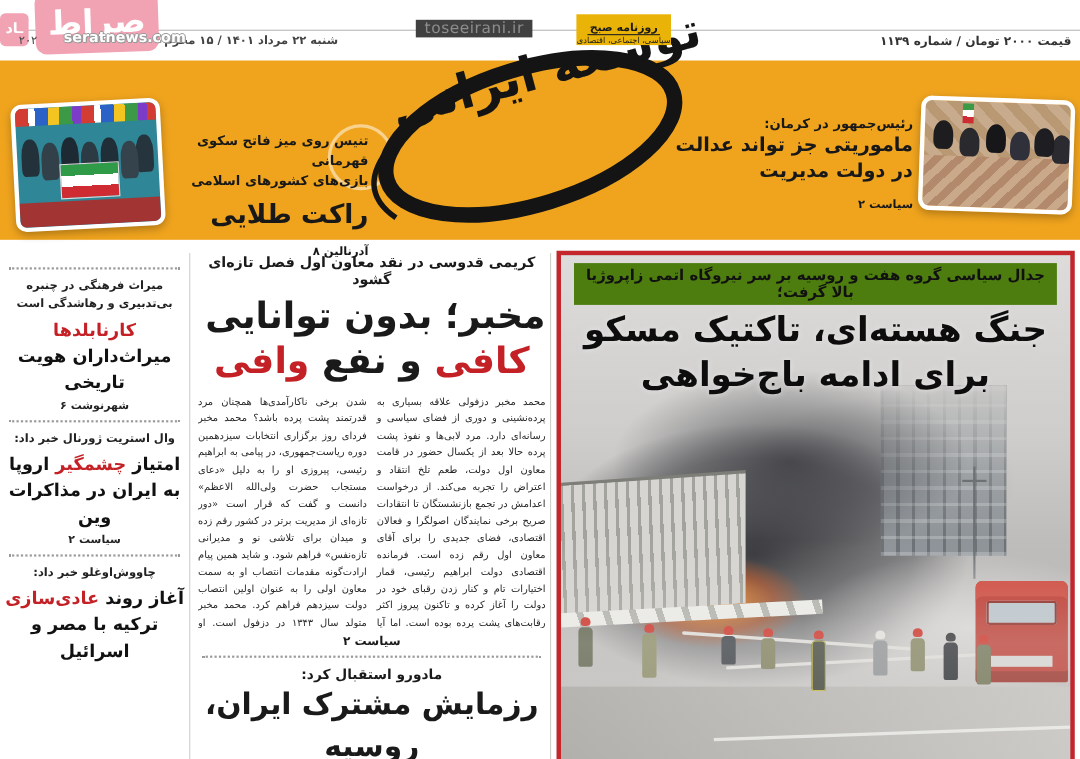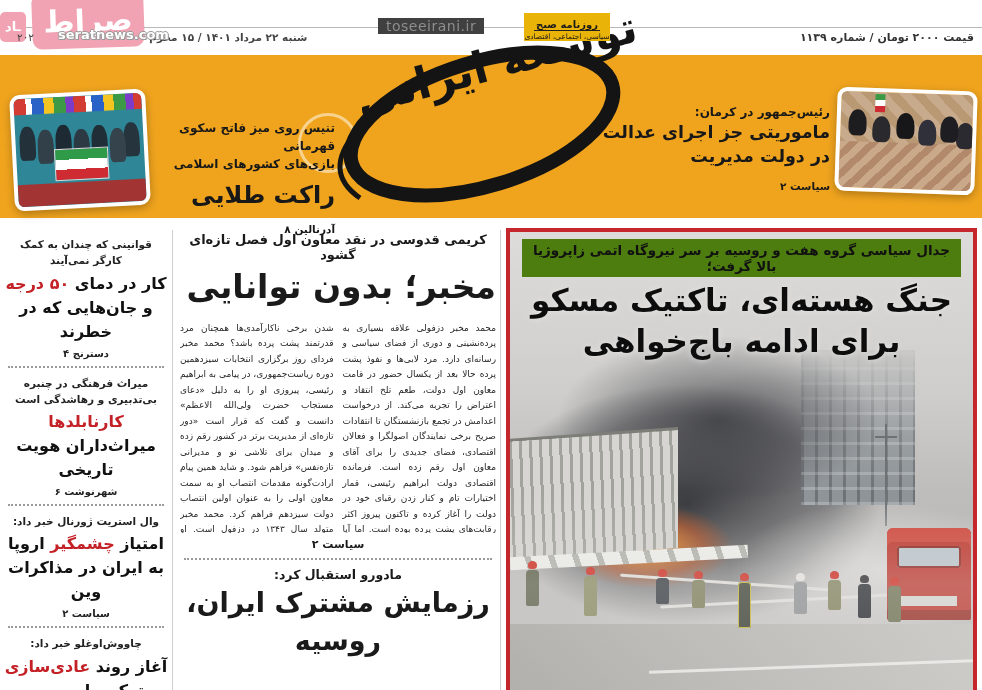--- a/index.html
+++ b/index.html
@@ -155,21 +155,21 @@
     <div class="kick">
       <span>تنیس روی میز فاتح سکوی قهرمانی</span><br>
       <span>بازی‌های کشورهای اسلامی</span>
     </div>
     <div class="head">راکت طلایی</div>
     <div class="sec">آدرنالین ۸</div>
   </div>
 
   <div class="btxt b-pres">
     <div class="kick">رئیس‌جمهور در کرمان:</div>
-    <div class="head">ماموریتی جز اجرای عدالت</div>
+    <div class="head">ماموریتی جز تواند عدالت</div>
     <div class="head">در دولت مدیریت</div>
     <div class="sec">سیاست ۲</div>
   </div>
 
   <div class="bphoto ph-pres">
     <div class="carpet"></div>
     <div class="presflag"></div>
     <div class="sitters"></div>
   </div>
 </div>
@@ -178,25 +178,20 @@
   <ellipse cx="152" cy="124" rx="136" ry="62" fill="none" stroke="#141414" stroke-width="14" transform="rotate(-17 152 124)"></ellipse>
   <path d="M30 198 Q-8 172 26 132" fill="none" stroke="#141414" stroke-width="5"></path>
   <text x="170" y="78" font-size="44" font-weight="bold" fill="#141414" text-anchor="middle" direction="rtl" transform="rotate(-15 170 78)" font-family="DejaVu Sans, sans-serif">توسعه ایرانی</text>
 </svg>
 
 <div class="vrule vr1"></div>
 <div class="vrule vr2"></div>
 
 <div class="sidebar">
 
-  <div>
-    <div class="sb-kick">قوانینی که چندان به کمک کارگر نمی‌آیند</div>
-    <div class="sb-head"><span>کار در دمای </span><span class="redtxt">۵۰ درجه</span><span> و جان‌هایی که در خطرند</span></div>
-    <div class="sb-sec">دسترنج ۴</div>
-  </div>
   <div class="dotsep"></div>
 
   <div>
     <div class="sb-kick">میراث فرهنگی در چنبره بی‌تدبیری و رهاشدگی است</div>
     <div class="sb-head"><span></span><span class="redtxt">کارنابلدها</span><span> میراث‌داران هویت تاریخی</span></div>
     <div class="sb-sec">شهرنوشت ۶</div>
   </div>
   <div class="dotsep"></div>
 
   <div>
@@ -210,20 +205,21 @@
     <div class="sb-kick">چاووش‌اوغلو خبر داد:</div>
     <div class="sb-head"><span>آغاز روند </span><span class="redtxt">عادی‌سازی</span><span> ترکیه با مصر و اسرائیل</span></div>
 
   </div>
 
 </div>
 
 <div class="middle">
   <div class="md-kick">کریمی قدوسی در نقد معاون اول فصل تازه‌ای گشود</div>
   <div class="md-head1">مخبر؛ بدون توانایی</div>
+  <div class="md-head2"><span class="redtxt">کافی</span><span> و نفع </span><span class="redtxt">وافی</span></div>
   <div class="md-body">
     <div>محمد مخبر دزفولی علاقه بسیاری به پرده‌نشینی و دوری از فضای سیاسی و رسانه‌ای دارد. مرد لابی‌ها و نفوذ پشت پرده حالا بعد از یکسال حضور در قامت معاون اول دولت، طعم تلخ انتقاد و اعتراض را تجربه می‌کند. از درخواست اعدامش در تجمع بازنشستگان تا انتقادات صریح برخی نمایندگان اصولگرا و فعالان اقتصادی، فضای جدیدی را برای آقای معاون اول رقم زده است. فرمانده اقتصادی دولت ابراهیم رئیسی، قمار اختیارات تام و کنار زدن رقبای خود در دولت را آغاز کرده و تاکنون پیروز اکثر رقابت‌های پشت پرده بوده است. اما آیا او می‌تواند با بحران‌های مختلف دولت و علنی</div>
     <div>شدن برخی ناکارآمدی‌ها همچنان مرد قدرتمند پشت پرده باشد؟ محمد مخبر فردای روز برگزاری انتخابات سیزدهمین دوره ریاست‌جمهوری، در پیامی به ابراهیم رئیسی، پیروزی او را به دلیل «دعای مستجاب حضرت ولی‌الله الاعظم» دانست و گفت که قرار است «دور تازه‌ای از مدیریت برتر در کشور رقم زده و میدان برای تلاشی نو و مدیرانی تازه‌نفس» فراهم شود. و شاید همین پیام ارادت‌گونه مقدمات انتصاب او به سمت معاون اولی را به عنوان اولین انتصاب دولت سیزدهم فراهم کرد. محمد مخبر متولد سال ۱۳۴۳ در دزفول است. او چندین سال در استان خوزستان عهده‌دار مسئولیت بوده است...</div>
   </div>
   <div class="md-sec">سیاست ۲</div>
   <div class="dotsep"></div>
   <div class="bt-kick">مادورو استقبال کرد:</div>
   <div class="bt-head">
     <span>رزمایش مشترک ایران، روسیه</span><br>
     

